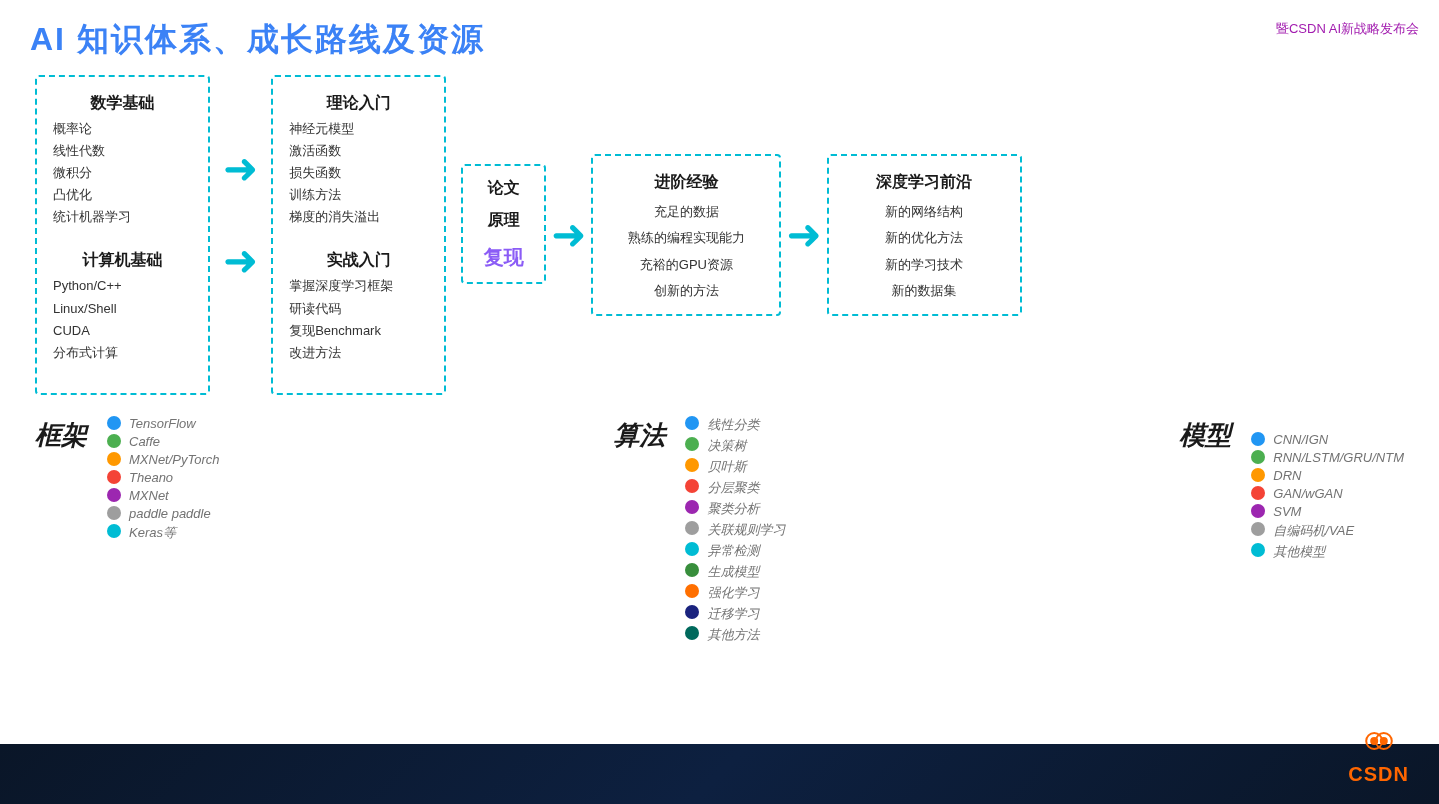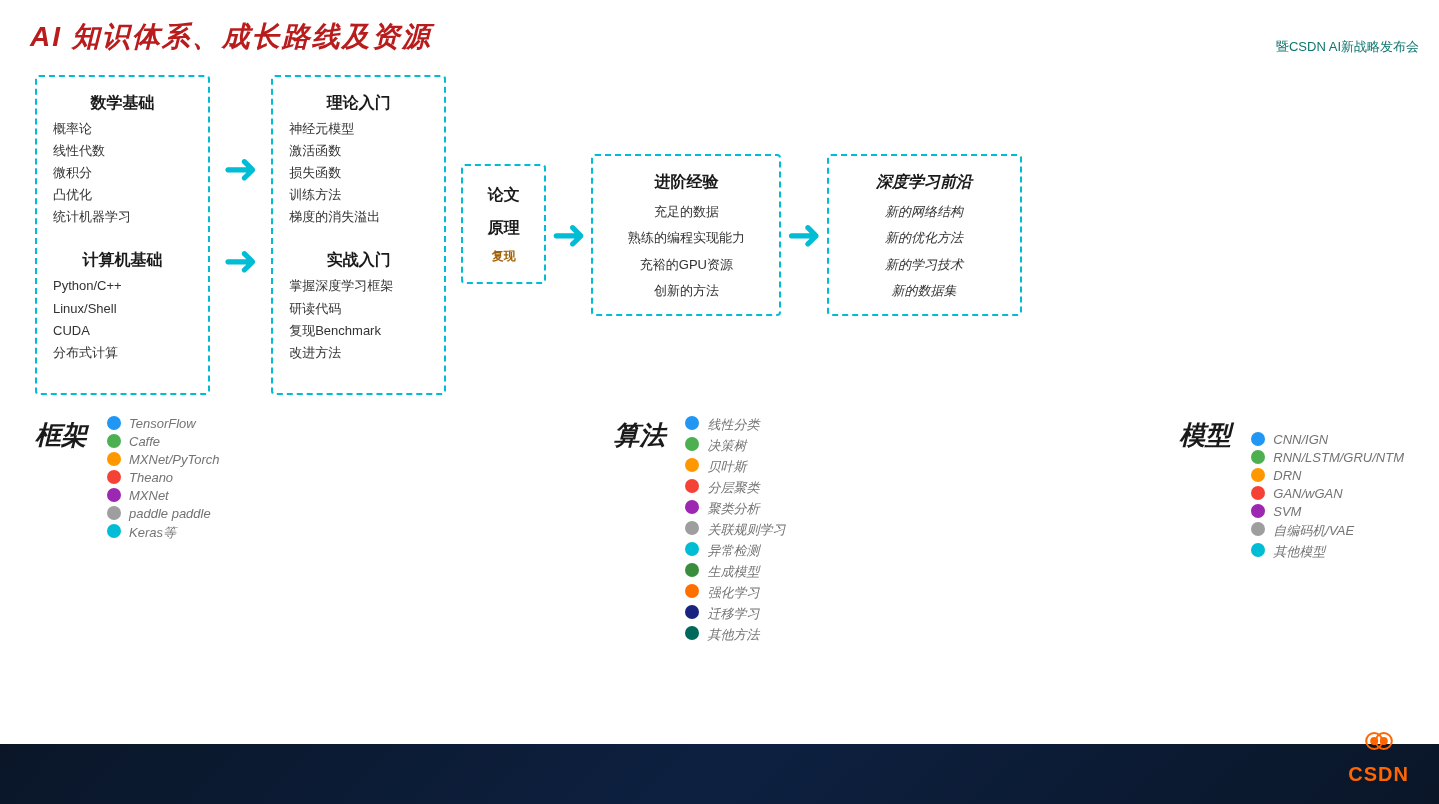--- a/index.html
+++ b/index.html
@@ -29,25 +29,24 @@
       top: 18px;
       left: 30px;
       right: 20px;
       display: flex;
       justify-content: space-between;
       align-items: flex-start;
       z-index: 10;
     }
 
     .main-title {
-      font-size: 28px;
+      font-size: 32px;
       font-weight: bold;
-      color: #b91c1c;
+      color: #3b82f6;
       letter-spacing: 2px;
-      font-style: italic;
     }
 
     .logo-area {
       display: flex;
       flex-direction: column;
       align-items: flex-end;
     }
 
     .logo-title {
       font-size: 28px;
@@ -55,22 +54,22 @@
       font-style: italic;
       background: linear-gradient(135deg, #00e5ff, #ffd700, #ff6600);
       -webkit-background-clip: text;
       -webkit-text-fill-color: transparent;
       background-clip: text;
       letter-spacing: 1px;
     }
 
     .logo-subtitle {
       font-size: 13px;
-      color: #0f766e;
-      margin-top: 20px;
+      color: #a21caf;
+      margin-top: 2px;
     }
 
     
     .content {
       position: absolute;
       top: 75px;
       left: 0;
       right: 0;
       bottom: 60px;
       padding: 0 25px;
@@ -112,21 +111,20 @@
     .box-advanced {
       width: 195px;
       min-height: 165px;
       justify-content: flex-start;
     }
 
     .box-deep {
       width: 195px;
       min-height: 165px;
       justify-content: flex-start;
-      font-style: italic;
     }
 
     .box-item {
       font-size: 13px;
       color: #333;
       line-height: 1.7;
     }
 
     
     .arrow {
@@ -280,21 +278,21 @@
       </div>
     </div>
 
     <div style="display:flex;flex-direction:column;align-items:center;margin-left:5px;">
 
       <div style="display:flex;align-items:center;gap:0;">
 
         <div class="dashed-box box-paper" style="width:85px;height:110px;justify-content:center;border-style:dashed;border-color:#00bcd4;margin-left:10px;">
           <div style="font-size:16px;font-weight:bold;color:#1a1a1a;text-align:center;line-height:1.8;">论文</div>
           <div style="font-size:16px;font-weight:bold;color:#1a1a1a;text-align:center;line-height:1.8;">原理</div>
-          <div style="font-size:12px;font-weight:bold;color:#a16207;text-align:center;line-height:1.8;">复现</div>
+          <div style="font-size:20px;font-weight:bold;color:#8b5cf6;text-align:center;line-height:1.8;">复现</div>
         </div>
 
         <div class="arrow" style="margin:0 5px;">➜</div>
 
         <div class="dashed-box box-advanced" style="width:190px;min-height:155px;">
           <div class="sub-section-title">进阶经验</div>
           <div class="box-item">充足的数据</div>
           <div class="box-item">熟练的编程实现能力</div>
           <div class="box-item">充裕的GPU资源</div>
           <div class="box-item">创新的方法</div>

